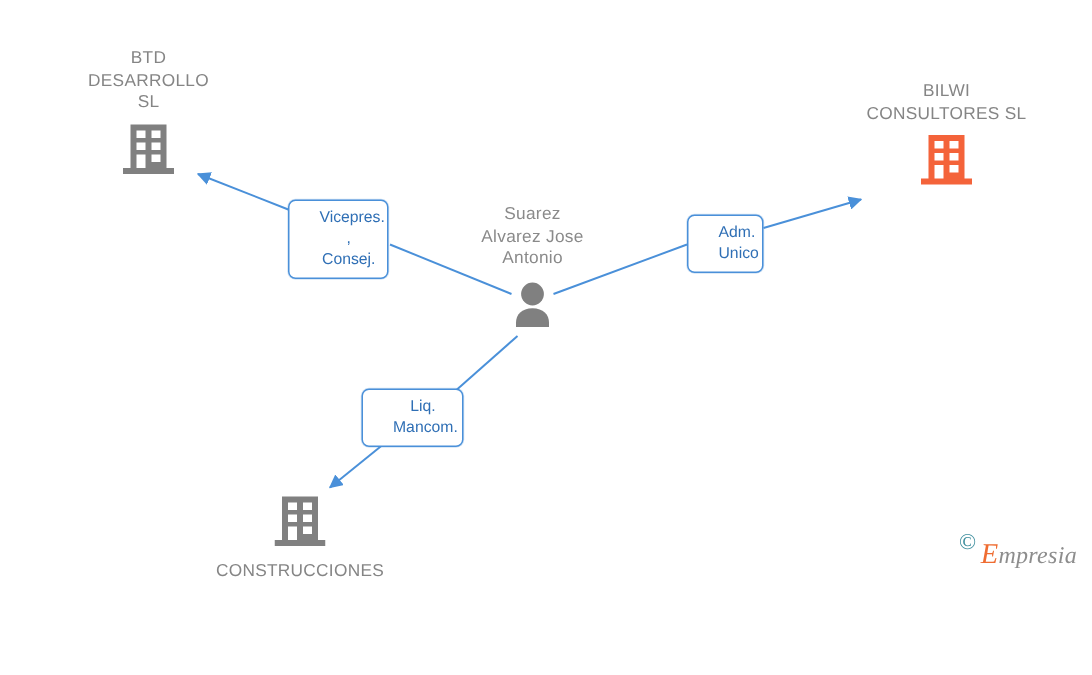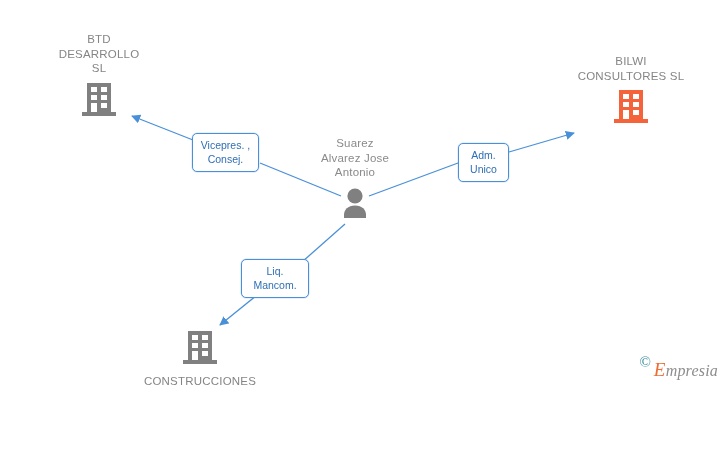--- a/index.html
+++ b/index.html
@@ -60,21 +60,21 @@
   .chip {
     position: absolute;
     box-sizing: border-box;
     background: #ffffff;
     border: 1px solid #4a90d9;
     border-radius: 5px;
     color: #2f6fb5;
     font-size: 10.5px;
     line-height: 14px;
     text-align: center;
-    padding: 4px 6px 5px 6px;
+    padding: 4px 6px 5px 20px;
     white-space: pre-line;
     box-shadow: 0 0 0 0.5px rgba(74,144,217,0.25);
   }
   
   #watermark {
     position: absolute;
     right: 10px;
     bottom: 8px;
     display: flex;
     align-items: center;

